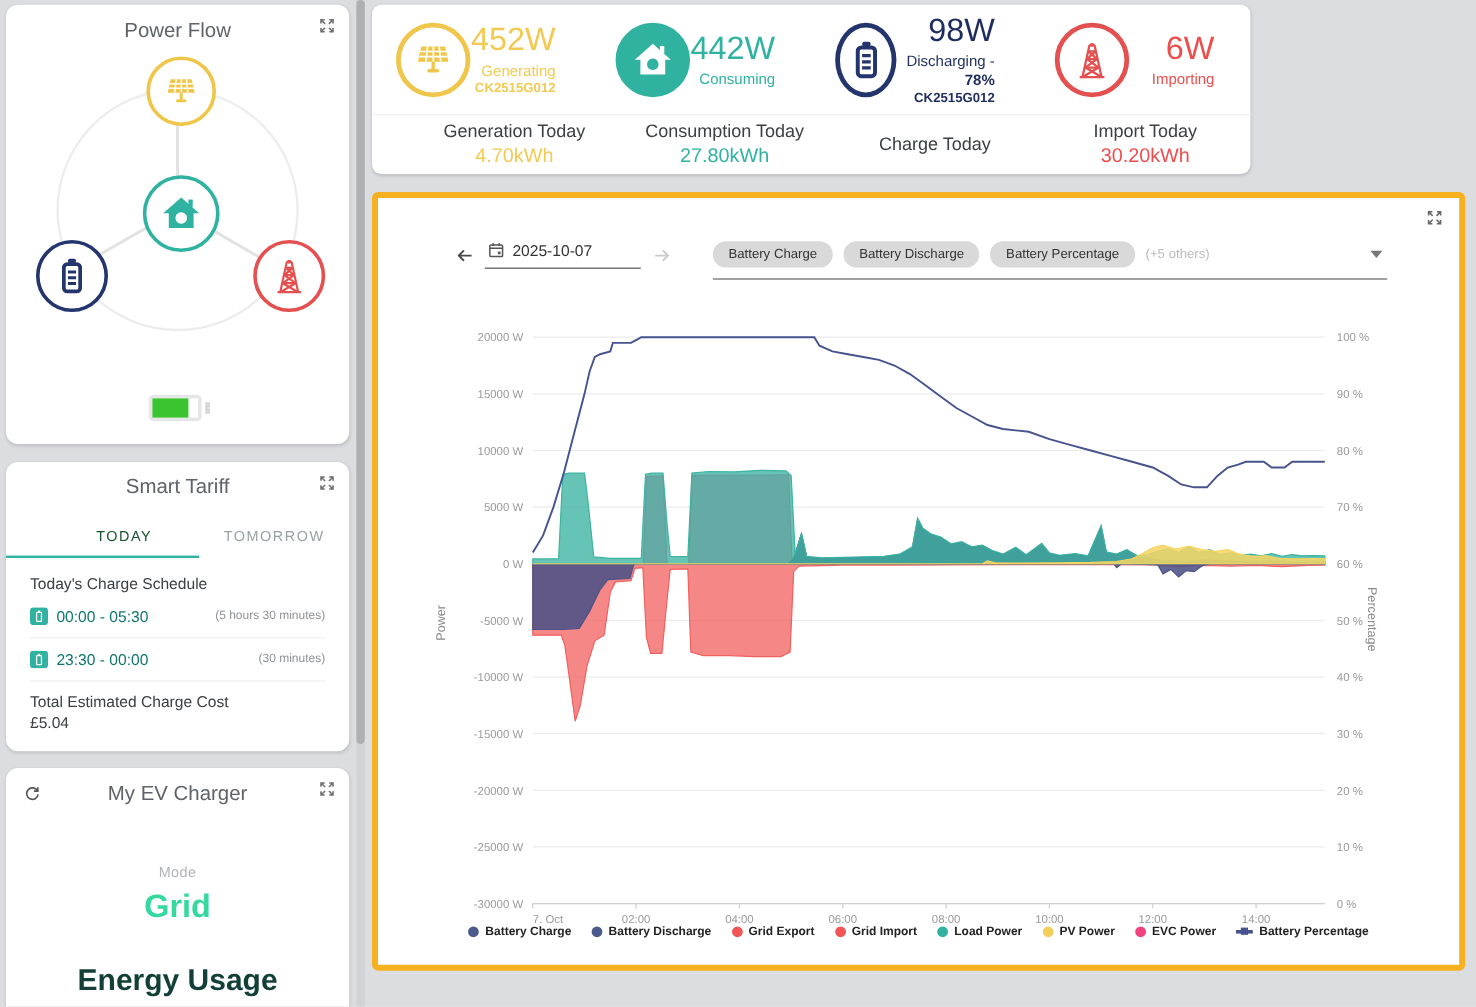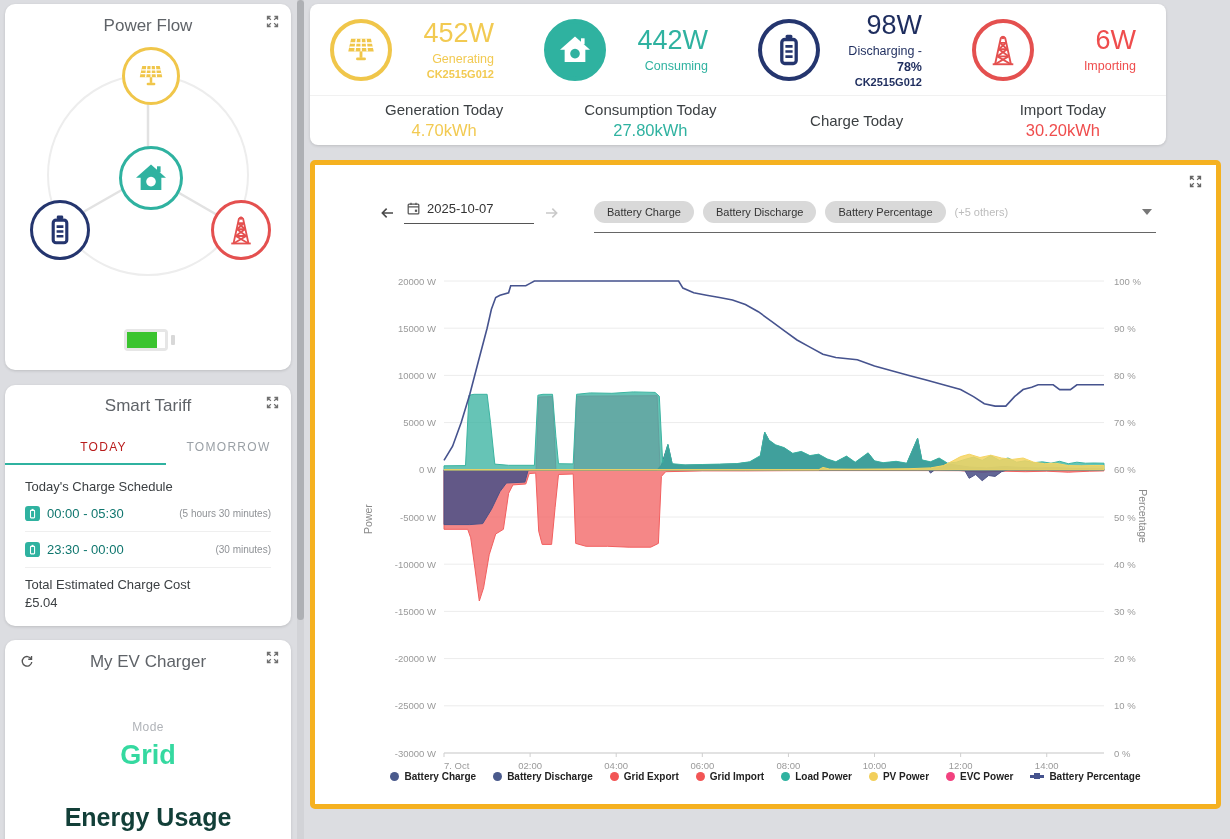--- a/index.html
+++ b/index.html
@@ -23,21 +23,21 @@
   .batt-ind{position:absolute;left:119px;top:325px;width:44px;height:22px;background:#e6e6e6;border-radius:4px;padding:3px;box-sizing:border-box;}
   .batt-ind .cell{width:100%;height:100%;background:#fff;position:relative;}
   .batt-ind .fill{position:absolute;left:0;top:0;height:100%;background:#3ac42f;}
   .batt-tip{position:absolute;left:166px;top:331px;width:4px;height:10px;background:#d8d8d8;border-radius:1px;}
 
   
   .st-card{left:5px;top:385px;width:286px;height:241px;}
   .st-card .card-title{margin-top:11px;}
   .tabs{display:flex;margin-top:16px;}
   .tab{flex:1;text-align:center;font-size:12px;letter-spacing:1.3px;color:#9aa0a6;padding:8px 0 9px;cursor:pointer;}
-  .tab.active{color:#b91c1c;border-bottom:2px solid #2fb2a0;padding-left:36px;}
+  .tab.active{color:#14532d;border-bottom:2px solid #2fb2a0;padding-left:36px;}
   .st-body{padding:10px 20px 0;}
   .sched-title{font-size:13px;color:#3c4043;margin:4px 0 2px;}
   .slot{display:flex;align-items:center;height:35px;border-bottom:1px solid #efefef;}
   .slot .b-icon{width:15px;height:15px;color:#2fb2a0;margin-right:7px;}
   .slot .b-icon svg{width:15px;height:15px;display:block;}
   .slot .time{font-size:13px;color:#0f766e;}
   .slot .dur{margin-left:auto;font-size:10px;color:#8f9296;}
   .total-label{font-size:13px;color:#3c4043;margin-top:9px;}
   .total-value{font-size:13px;color:#3c4043;margin-top:3px;}
 
@@ -48,21 +48,21 @@
   .refresh-btn svg{width:16px;height:16px;display:block;}
   .mode-label{text-align:center;font-size:12px;color:#b0b3b8;margin-top:48px;letter-spacing:.4px;}
   .mode-value{text-align:center;font-size:27px;font-weight:bold;color:#35d9a0;margin-top:6px;}
   .section-heading{text-align:center;font-size:25px;font-weight:700;color:#123f38;margin-top:32px;}
 
   
   .vscroll{position:absolute;left:297px;top:0;width:7px;height:839px;background:#d2d3d7;}
   .vscroll .thumb{position:absolute;left:0;top:0;width:7px;height:620px;background:#aeb0b4;border-radius:4px;}
 
   
-  .stats-card{left:310px;top:4px;width:856px;height:141px;border-radius:8px;}
+  .stats-card{left:310px;top:4px;width:732px;height:141px;border-radius:8px;}
   .stats-top{display:flex;height:91px;border-bottom:1px solid #f1f1f1;}
   .stat-col{flex:1;display:flex;align-items:center;}
   .stat-icon{width:62px;height:62px;border-radius:50%;margin-left:20px;display:flex;align-items:center;justify-content:center;box-sizing:border-box;background:#fff;}
   .stat-icon svg{display:block;}
   .ic-solar{border:4.5px solid #f0c64a;color:#f0c64a;}
   .ic-home{background:#2fb2a0;border:4.5px solid #2fb2a0;color:#ffffff;}
   .ic-batt{border:4.5px solid #24356e;color:#24356e;}
   .ic-pylon{border:4.5px solid #e4504f;color:#e4504f;}
   .stat-text{margin-left:auto;text-align:right;padding-right:30px;line-height:1.25;}
   .stat-value{font-size:27px;}

